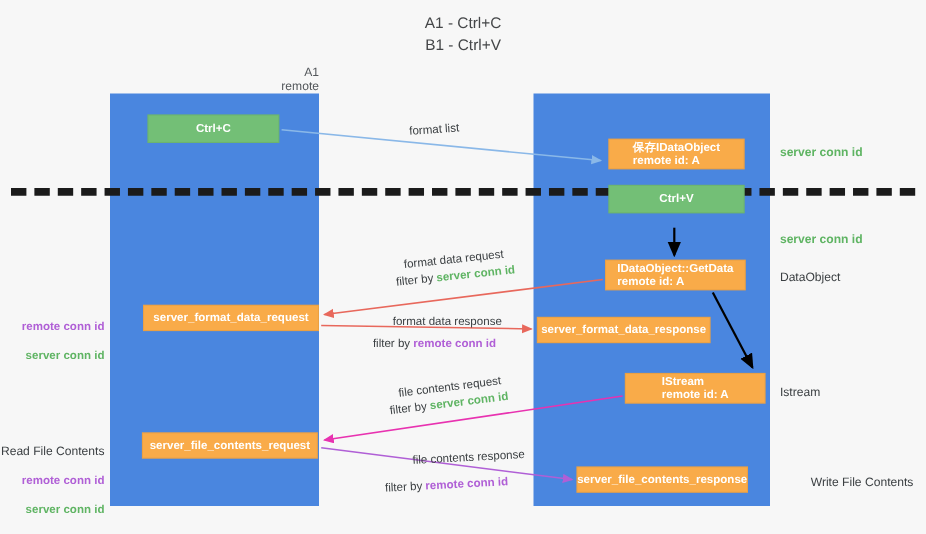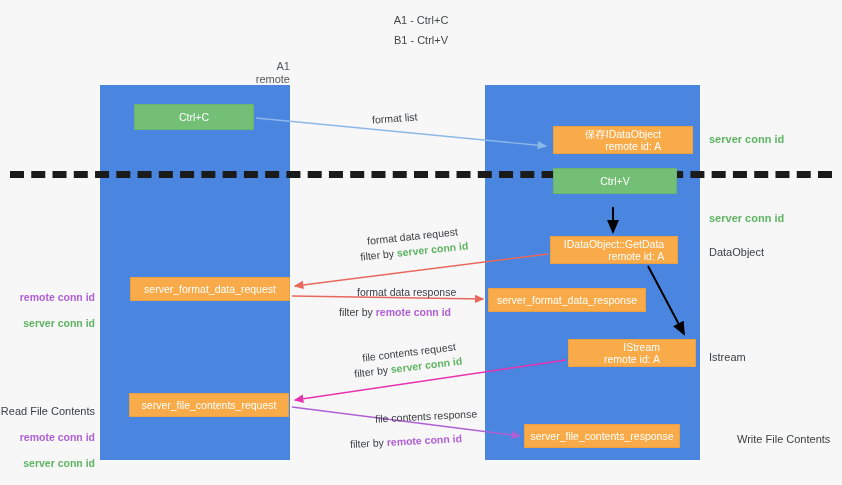--- a/index.html
+++ b/index.html
@@ -13,21 +13,21 @@
     font-family: "Liberation Sans", sans-serif;
     color: #3c4043;
   }
   #stage { position: absolute; inset: 0; }
 
   
   .title {
     position: absolute;
     left: 0; right: 0; top: 10px;
     text-align: center;
-    font-size: 11px;
+    font-size: 14px;
     line-height: 20px;
     color: #444648;
     white-space: pre-line;
   }
 
   
   .col-header {
     position: absolute;
     text-align: right;
     font-size: 11px;
@@ -59,29 +59,30 @@
   .node {
     position: absolute;
     box-sizing: border-box;
     display: flex;
     flex-direction: column;
     align-items: center;
     justify-content: center;
     color: #ffffff;
     font-size: 10.5px;
     line-height: 12.5px;
-    text-align: right;
+    text-align: left;
     white-space: pre-line;
     border: 1px solid rgba(0,0,0,0.06);
+    font-weight: bold;
   }
   .node.green  { background: #73bf76; }
   .node.orange { background: #f9ab49; }
 
   #node-ctrl-c        { left: 134px; top: 104px; width: 120px; height: 26px; }
-  #node-save-idataobj { left: 553px; top: 126px; width: 140px; height: 28px; }
+  #node-save-idataobj { left: 553px; top: 126px; width: 124px; height: 28px; }
   #node-ctrl-v        { left: 553px; top: 168px; width: 124px; height: 26px; }
   #node-getdata       { left: 550px; top: 236px; width: 128px; height: 28px; }
   #node-istream       { left: 568px; top: 339px; width: 128px; height: 28px; }
   #node-fmt-req       { left: 130px; top: 277px; width: 160px; height: 24px; }
   #node-fmt-resp      { left: 488px; top: 288px; width: 158px; height: 24px; }
   #node-file-req      { left: 129px; top: 393px; width: 160px; height: 24px; }
   #node-file-resp     { left: 524px; top: 424px; width: 156px; height: 24px; }
 
   
   .side-note {

